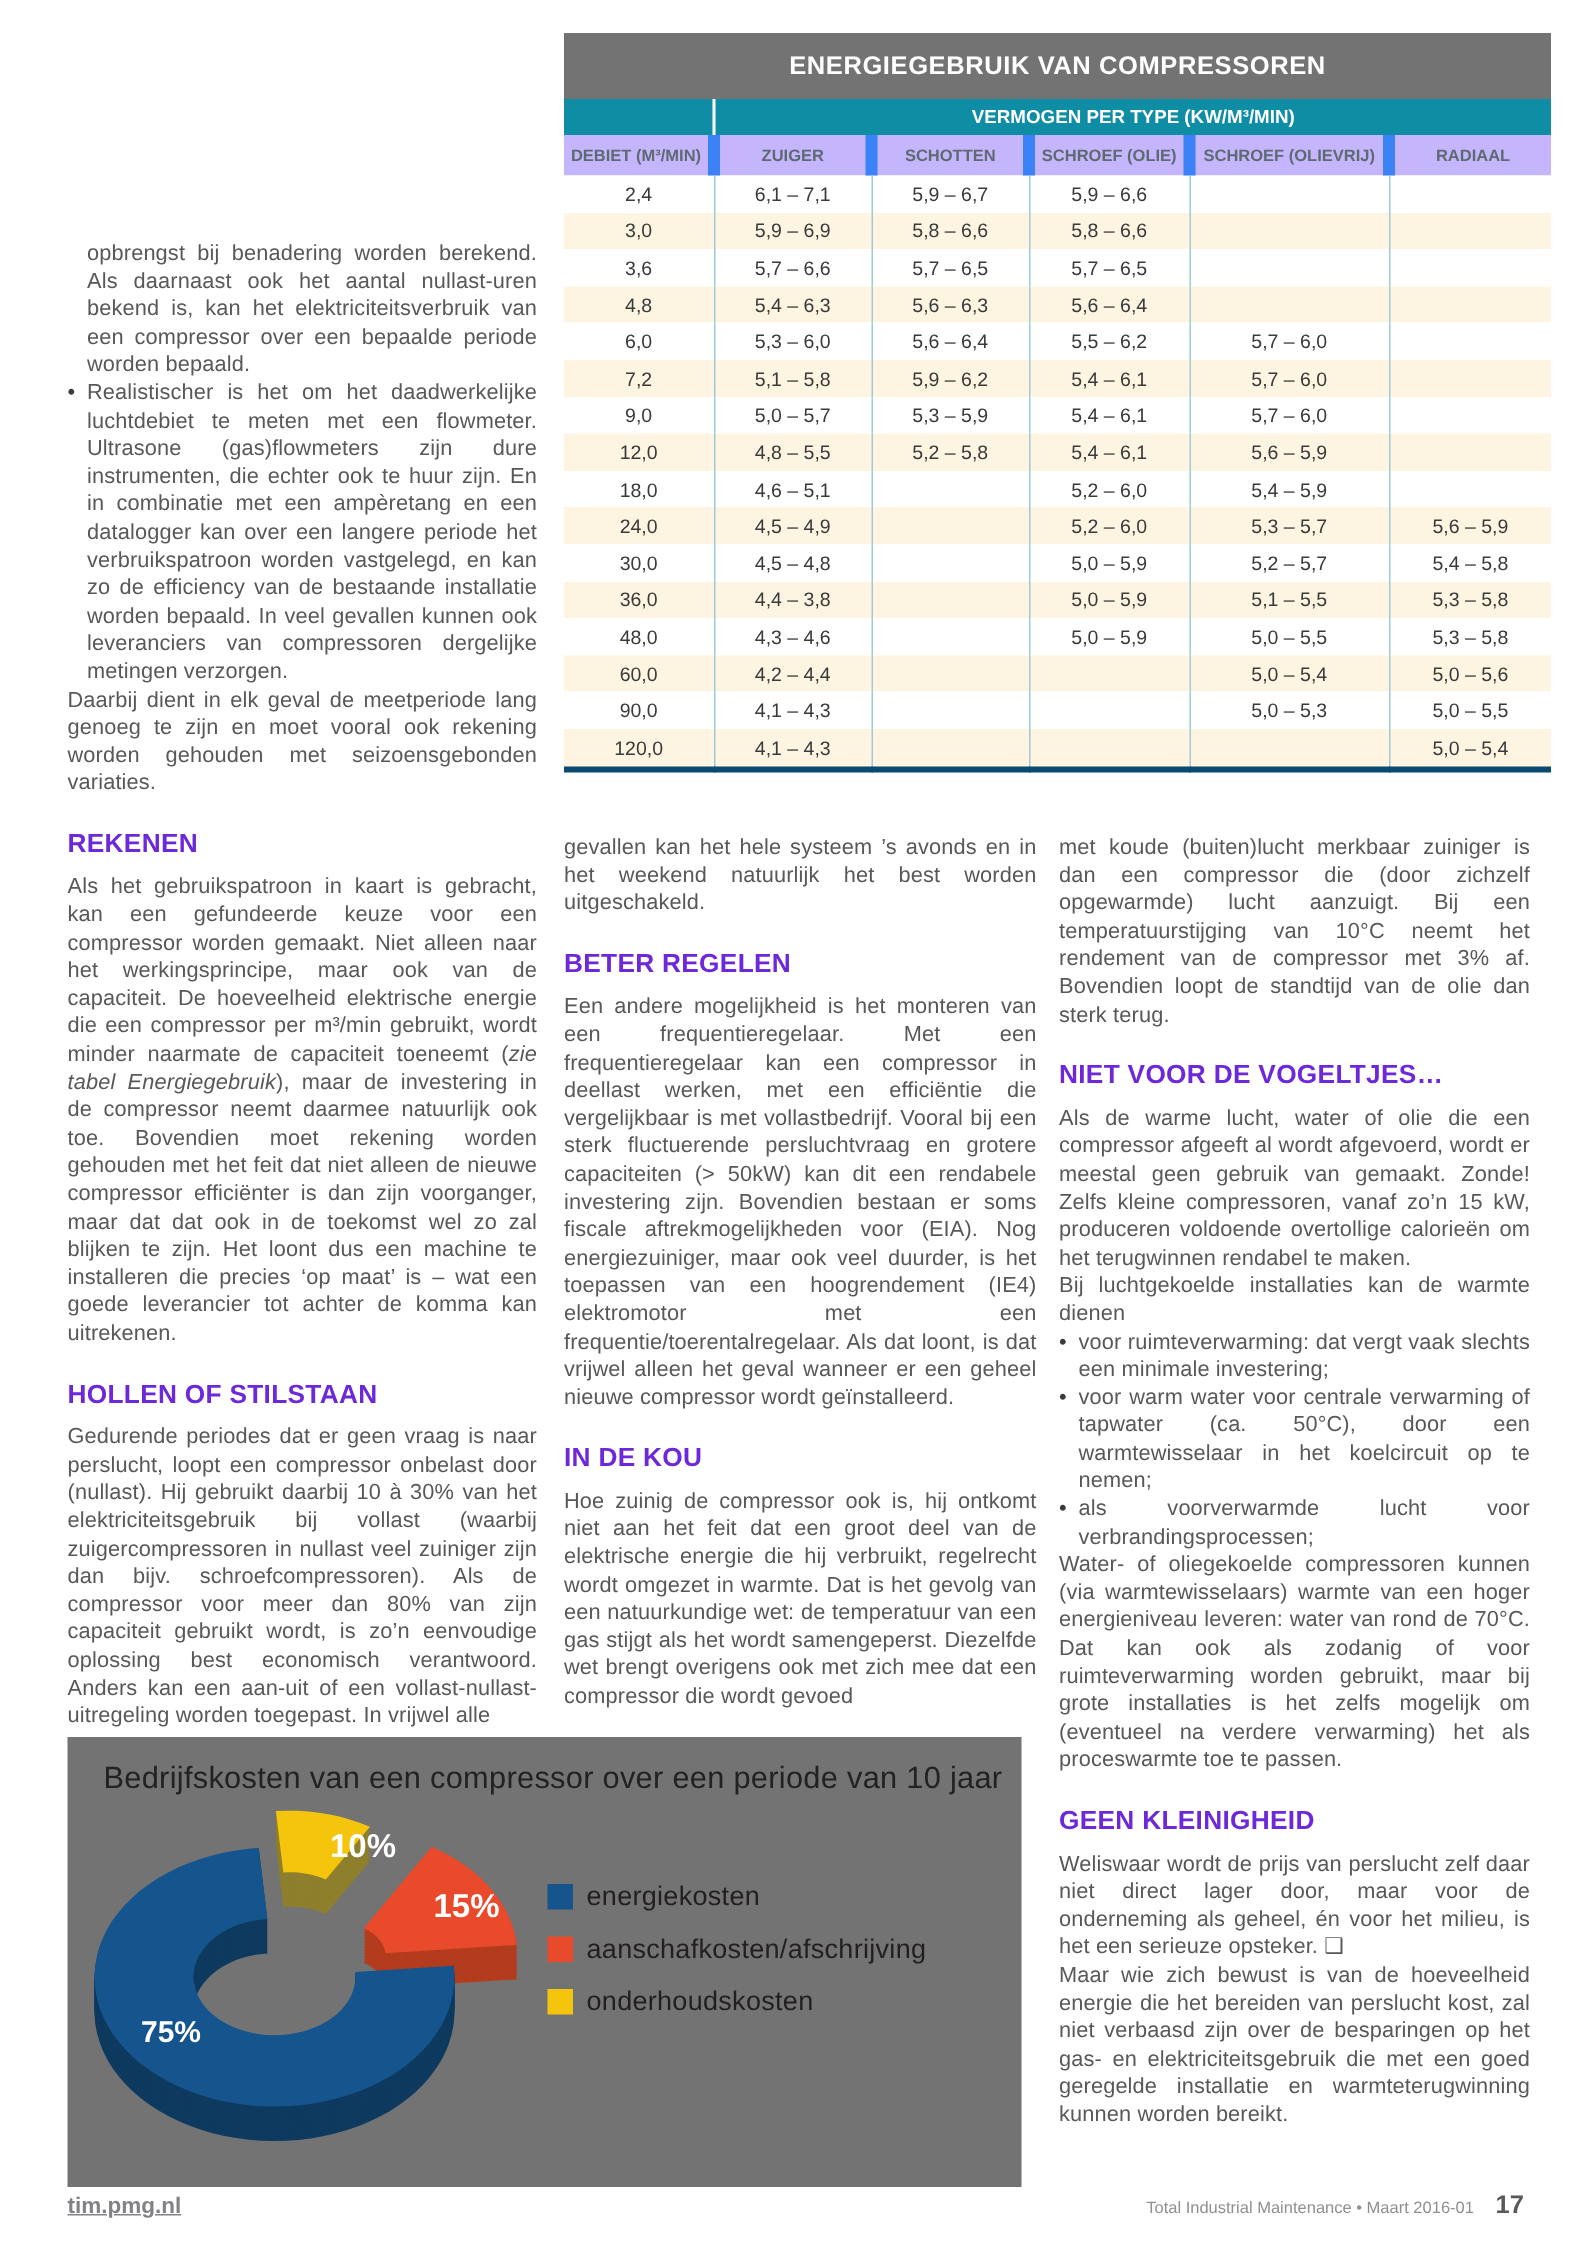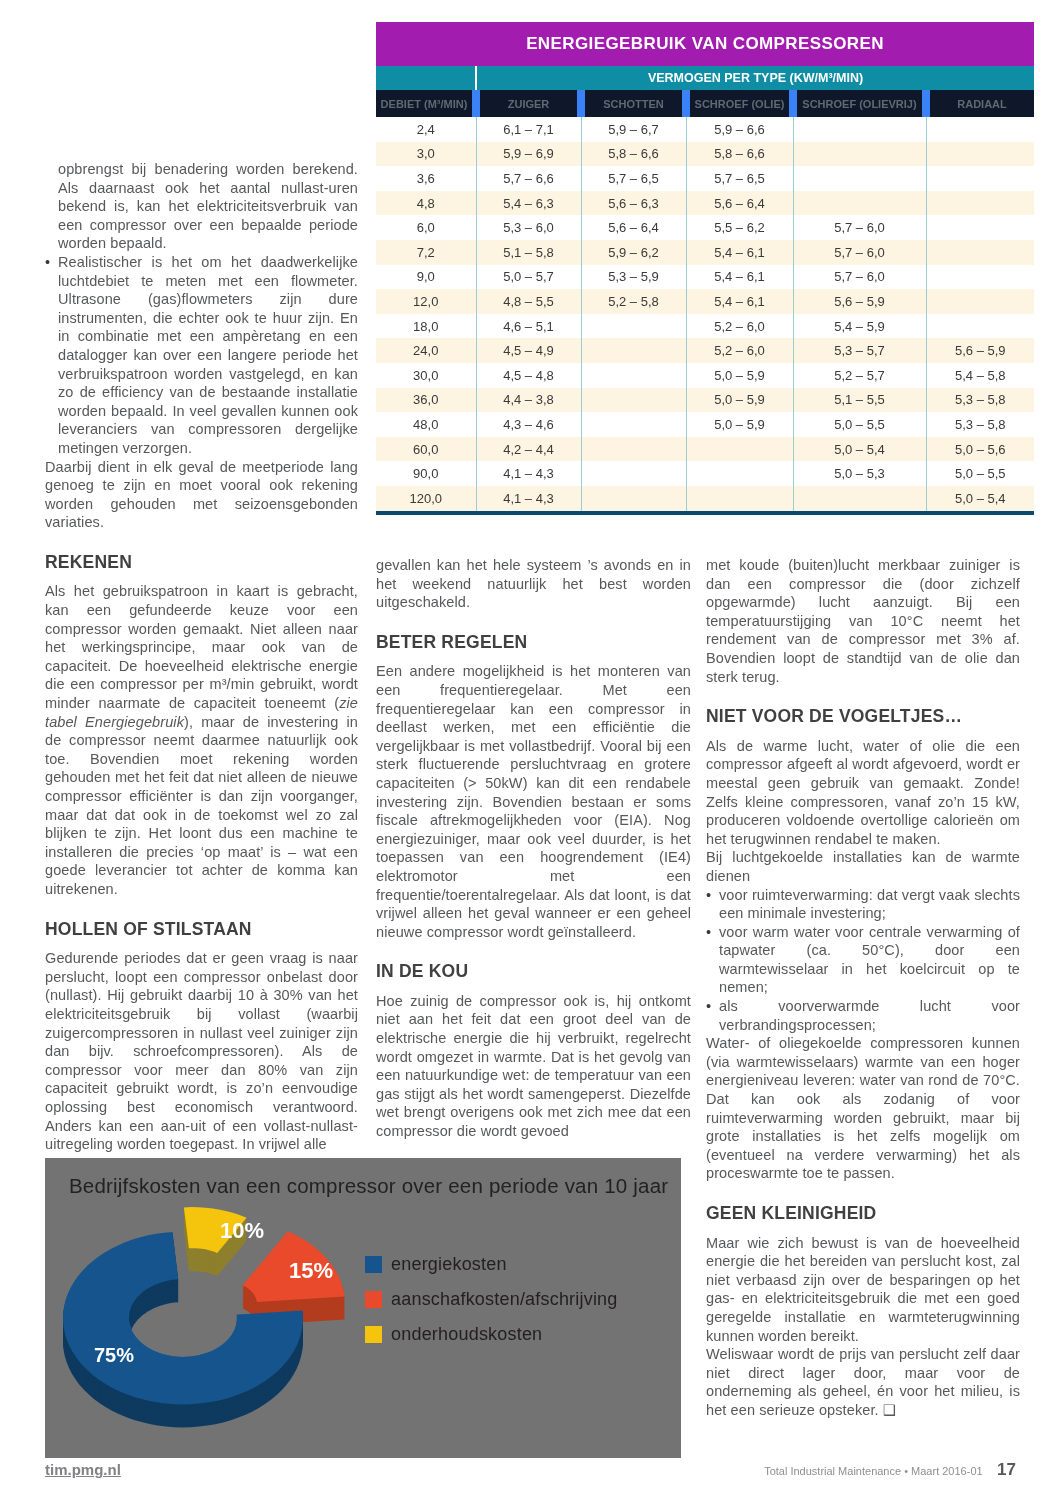--- a/index.html
+++ b/index.html
@@ -3,35 +3,35 @@
 <meta charset="utf-8">
 <style>
   html,body{margin:0;padding:0;background:#ffffff;}
   .page{position:relative;width:1058px;height:1496px;background:#ffffff;overflow:hidden;
         font-family:"Liberation Sans","DejaVu Sans",sans-serif;color:#57585a;}
 
   
   .tbl{position:absolute;left:376px;top:22px;width:658px;border-collapse:collapse;
        border-bottom:4px solid #0b4a70;table-layout:fixed;}
   .tbl th,.tbl td{padding:0;text-align:center;vertical-align:middle;}
-  .tbl-title th{background:#a21caf;color:#ffffff;font-size:17px;font-weight:bold;
+  .tbl-title th{background:#737373;color:#ffffff;font-size:17px;font-weight:bold;
                 letter-spacing:.4px;height:44px;}
   .tbl-band2 th{background:#0e8da4;color:#ffffff;font-size:12.5px;font-weight:bold;height:24px;}
   .tbl-band2 th.sub{border-left:2px solid #ffffff;}
-  .tbl-cols th{background:#0f172a;color:#5e6a72;font-size:11px;font-weight:bold;height:27px;}
+  .tbl-cols th{background:#c4b5fd;color:#5e6a72;font-size:11px;font-weight:bold;height:27px;}
   .tbl-cols th + th{border-left:8px solid #3b82f6;}
   .tbl tbody td{font-size:13px;color:#3a3a3a;height:24.6px;}
   .tbl tbody td + td{border-left:1.5px solid #9ccbd6;}
   .tbl tbody tr:nth-child(even) td{background:#fdf5e1;}
   .tbl tbody tr:nth-child(odd) td{background:#ffffff;}
 
   
   .col{position:absolute;font-size:14.5px;line-height:18.6px;letter-spacing:.1px;}
   .col p{margin:0;text-align:justify;}
-  .col h3{font-size:17.5px;font-weight:bold;color:#404040;margin:21px 0 11px;letter-spacing:.2px;}
+  .col h3{font-size:17.5px;font-weight:bold;color:#6d28d9;margin:21px 0 11px;letter-spacing:.2px;}
   .col-left{left:45px;top:160px;width:313px;}
   .col-mid{left:376px;top:556px;width:315px;}
   .col-right{left:706px;top:556px;width:314px;}
   .indent{padding-left:13px;}
   .bullet{display:flex;text-align:justify;}
   .bullet .dot{width:13px;flex:none;color:#3a3a3a;}
   .bullet .btext{flex:1;text-align:justify;}
   .ital{font-style:italic;}
 
   
@@ -251,22 +251,22 @@
     <div class="bullet">
       <span class="dot">•</span>
       <span class="btext">voor warm water voor centrale verwarming of tapwater (ca. 50°C), door een warmtewisselaar in het koelcircuit op te nemen;</span>
     </div>
     <div class="bullet">
       <span class="dot">•</span>
       <span class="btext">als voorverwarmde lucht voor verbrandingsprocessen;</span>
     </div>
     <p>Water- of oliegekoelde compressoren kunnen (via warmtewisselaars) warmte van een hoger energieniveau leveren: water van rond de 70°C. Dat kan ook als zodanig of voor ruimteverwarming worden gebruikt, maar bij grote installaties is het zelfs mogelijk om (eventueel na verdere verwarming) het als proceswarmte toe te passen.</p>
     <h3>GEEN KLEINIGHEID</h3>
+    <p>Weliswaar wordt de prijs van perslucht zelf daar niet direct lager door, maar voor de onderneming als geheel, én voor het milieu, is het een serieuze opsteker. ❑</p>
     <p>Maar wie zich bewust is van de hoeveelheid energie die het bereiden van perslucht kost, zal niet verbaasd zijn over de besparingen op het gas- en elektriciteitsgebruik die met een goed geregelde installatie en warmteterugwinning kunnen worden bereikt.</p>
-    <p>Weliswaar wordt de prijs van perslucht zelf daar niet direct lager door, maar voor de onderneming als geheel, én voor het milieu, is het een serieuze opsteker. ❑</p>
   </div>
 
   <div class="chart">
     <div class="chart-title">Bedrijfskosten van een compressor over een periode van 10 jaar</div>
     <svg id="pie-svg" width="636" height="300" viewBox="0 0 636 300">
         <path d="M138.9,72.4L146.2,72.1L153.4,72.2L160.7,72.7L167.8,73.5L174.9,74.7L181.9,76.2L188.6,78.1L195.2,80.3L201.6,82.8L172.2,118.0L169.3,116.8L166.4,115.9L163.3,115.0L160.2,114.3L157.0,113.8L153.7,113.4L150.5,113.2L147.2,113.2L143.9,113.3Z" fill="#8e7f2c"></path>
         <path d="M138.9,70.4L146.2,70.1L153.4,70.2L160.7,70.7L167.8,71.5L174.9,72.7L181.9,74.2L188.6,76.1L195.2,78.3L201.6,80.8L172.2,116.0L169.3,114.8L166.4,113.9L163.3,113.0L160.2,112.3L157.0,111.8L153.7,111.4L150.5,111.2L147.2,111.2L143.9,111.3Z" fill="#8e7f2c"></path>
         <path d="M138.9,68.4L146.2,68.1L153.4,68.2L160.7,68.7L167.8,69.5L174.9,70.7L181.9,72.2L188.6,74.1L195.2,76.3L201.6,78.8L172.2,114.0L169.3,112.8L166.4,111.9L163.3,111.0L160.2,110.3L157.0,109.8L153.7,109.4L150.5,109.2L147.2,109.2L143.9,109.3Z" fill="#8e7f2c"></path>
         <path d="M138.9,66.4L146.2,66.1L153.4,66.2L160.7,66.7L167.8,67.5L174.9,68.7L181.9,70.2L188.6,72.1L195.2,74.3L201.6,76.8L172.2,112.0L169.3,110.8L166.4,109.9L163.3,109.0L160.2,108.3L157.0,107.8L153.7,107.4L150.5,107.2L147.2,107.2L143.9,107.3Z" fill="#8e7f2c"></path>
         <path d="M138.9,64.4L146.2,64.1L153.4,64.2L160.7,64.7L167.8,65.5L174.9,66.7L181.9,68.2L188.6,70.1L195.2,72.3L201.6,74.8L172.2,110.0L169.3,108.8L166.4,107.9L163.3,107.0L160.2,106.3L157.0,105.8L153.7,105.4L150.5,105.2L147.2,105.2L143.9,105.3Z" fill="#8e7f2c"></path>

